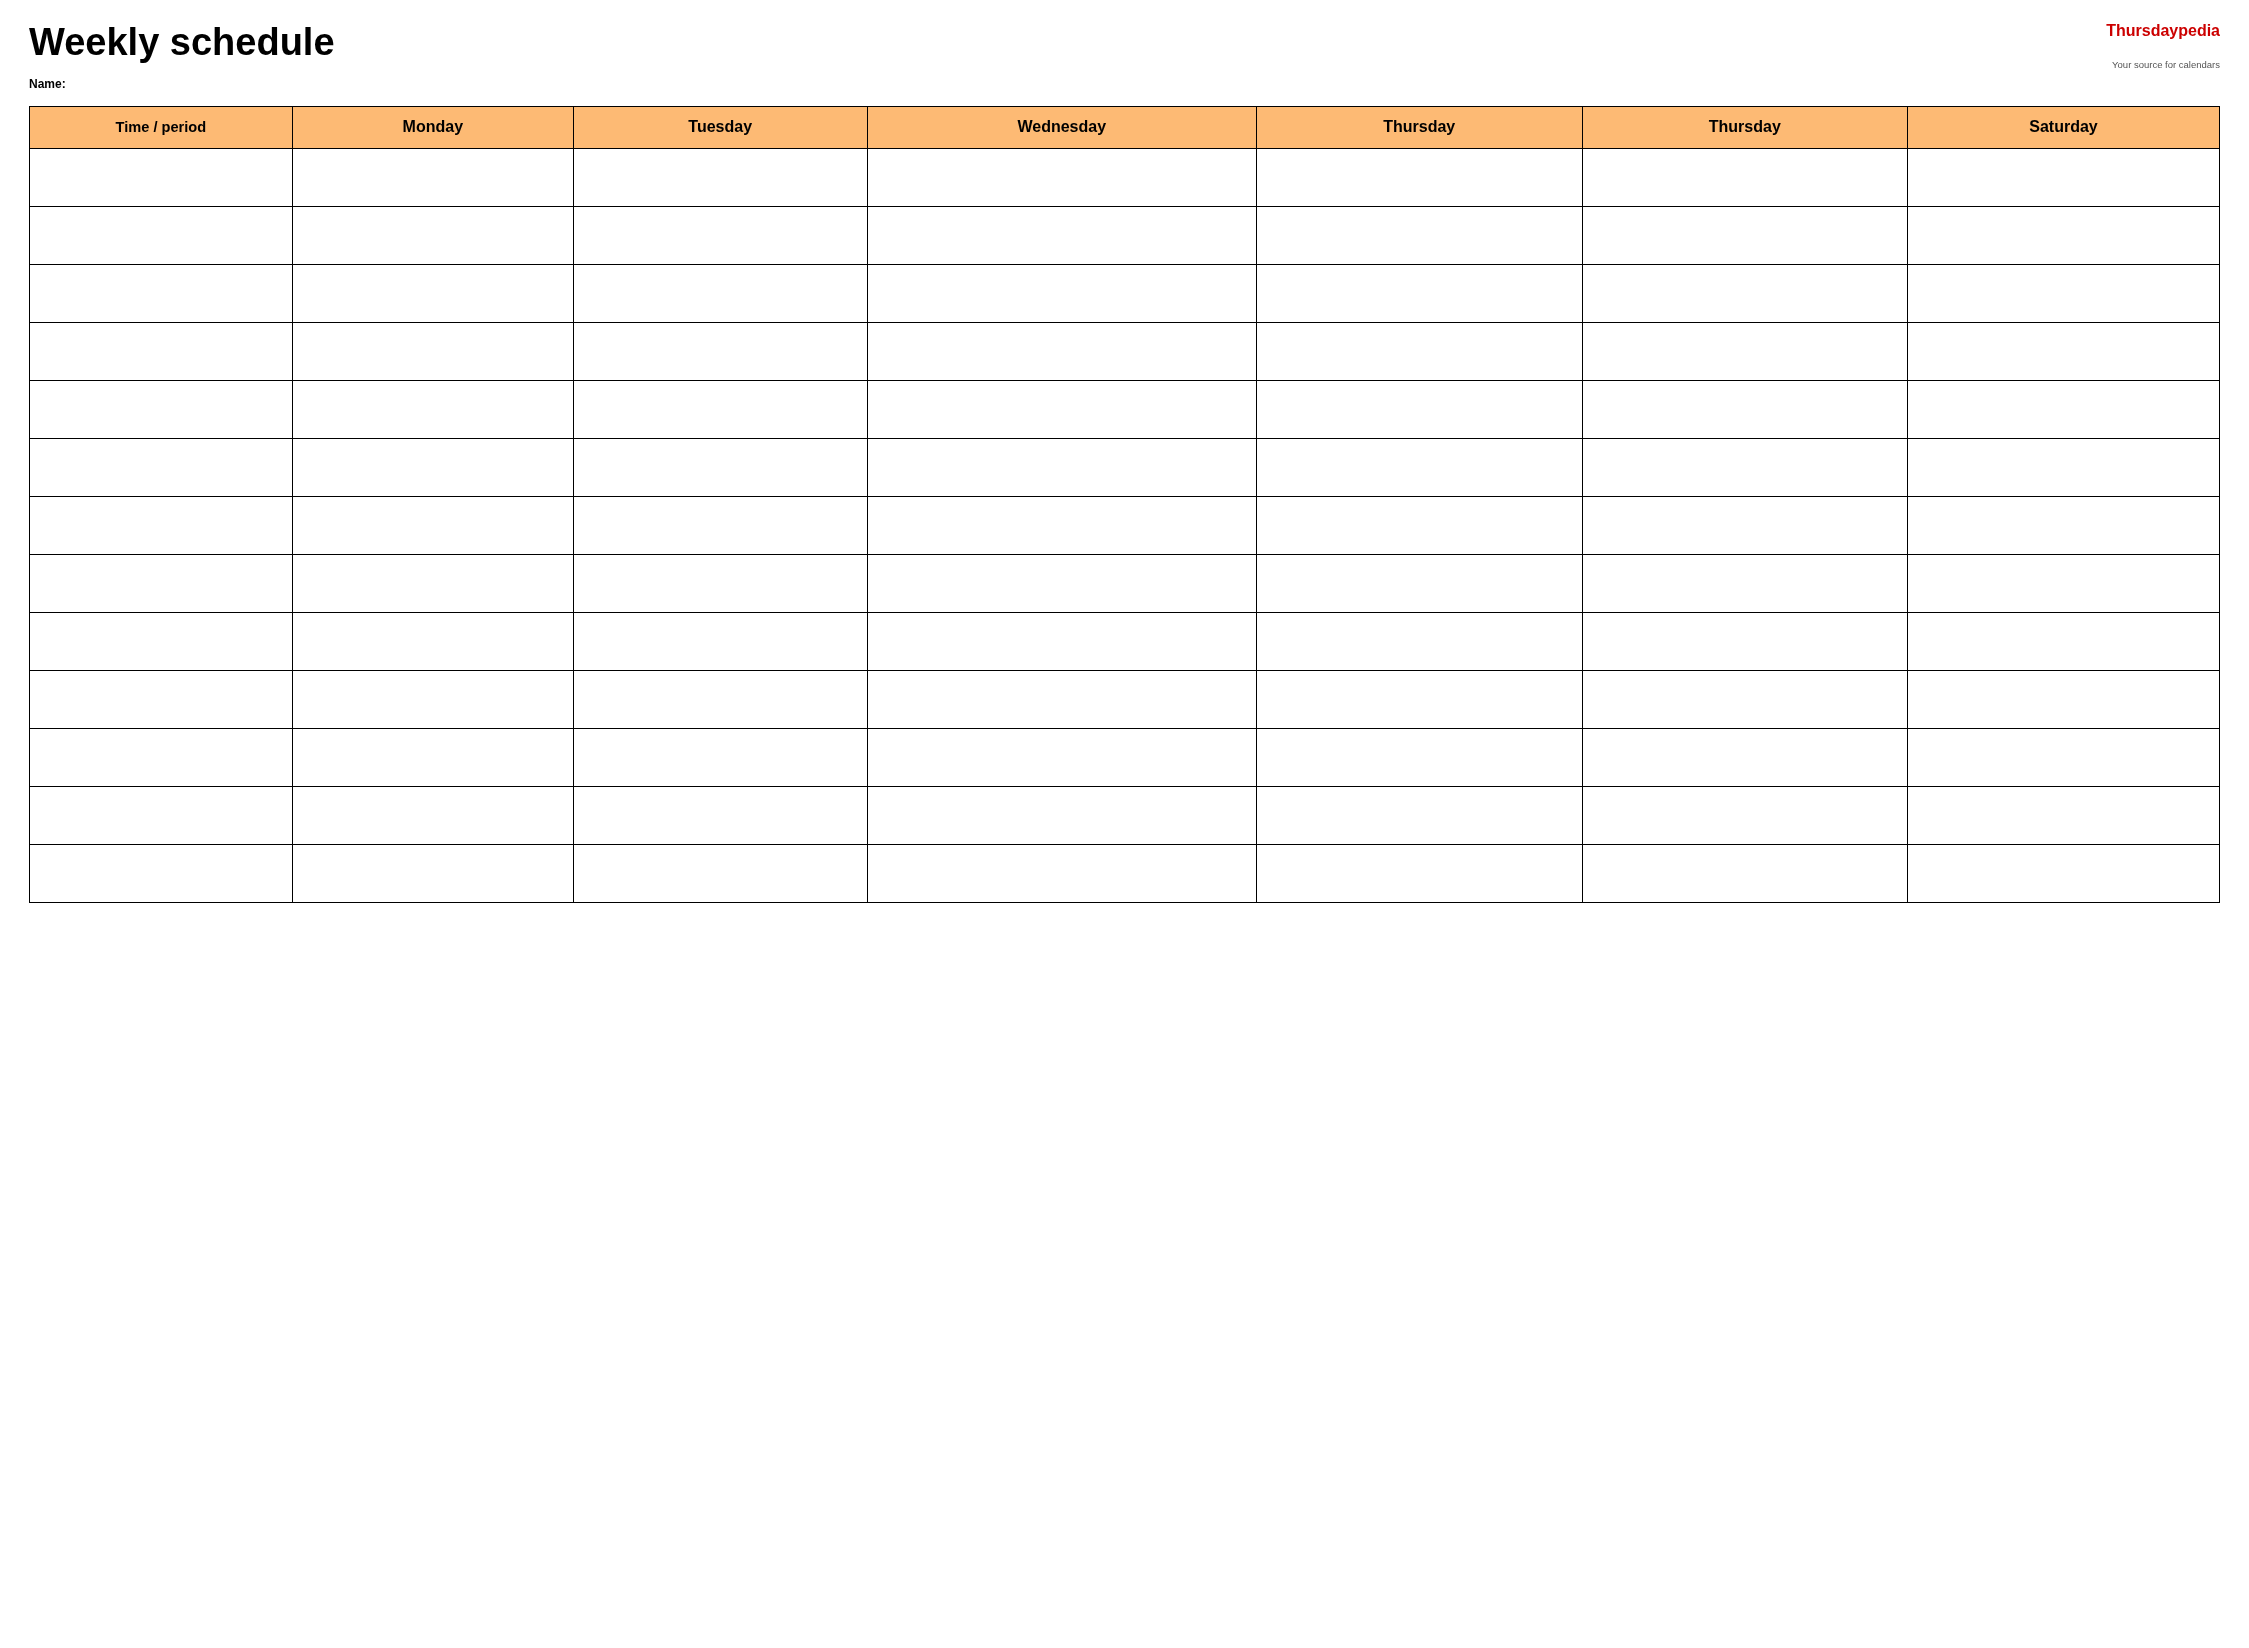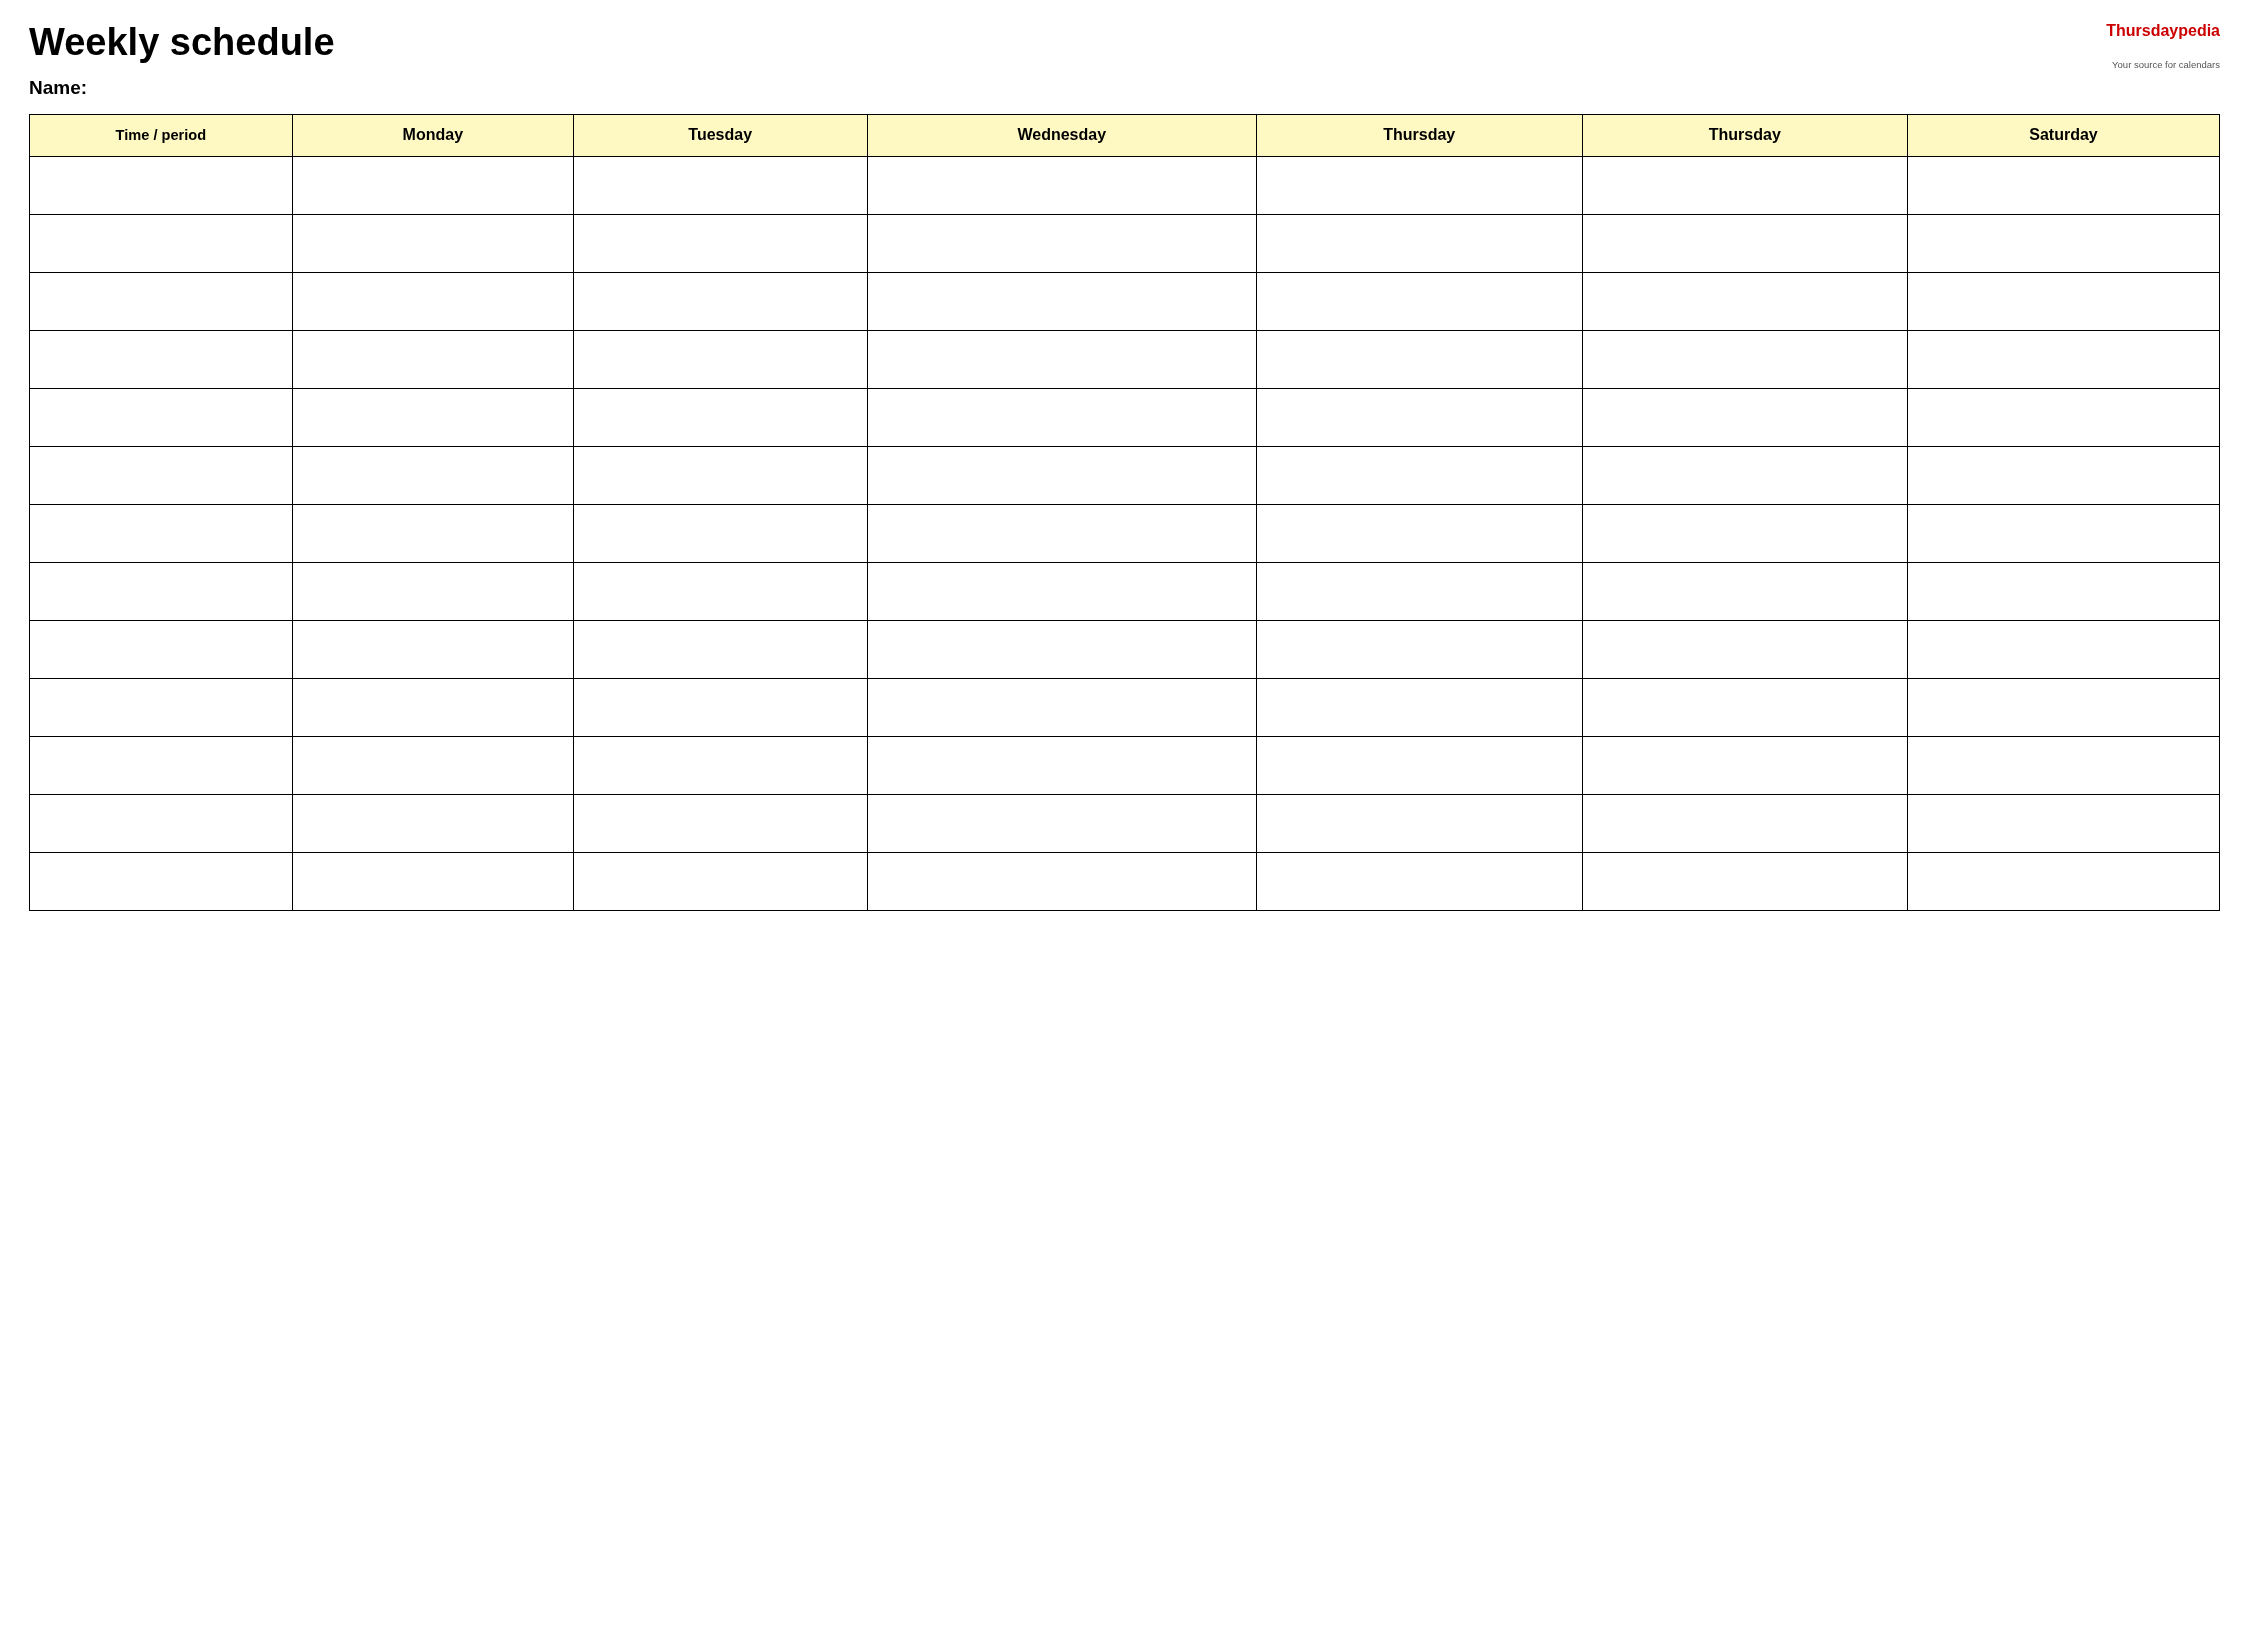--- a/index.html
+++ b/index.html
@@ -55,39 +55,39 @@
       font-weight: bold;
     }
 
     .logo-subtitle {
       font-size: 9.5px;
       color: #555;
       margin-top: 19px;
     }
 
     .name-row {
-      font-size: 19px;
+      font-size: 12px;
       font-weight: bold;
       color: #000;
       margin-bottom: 14.6px;
     }
 
     .schedule-table {
       width: 100%;
       border-collapse: collapse;
       border: 1.8px solid #000;
     }
 
     .schedule-table th {
       border: 1.5px solid #000;
       padding: 11.6px 5.8px;
       text-align: center;
       font-size: 16px;
       font-weight: bold;
-      background: #fef9c3;
+      background: #fdba74;
     }
 
     .schedule-table th:first-child {
       font-size: 14.6px;
       width: 12%;
     }
 
     .schedule-table td {
       border: 1.1px solid #000;
       height: 58px;

